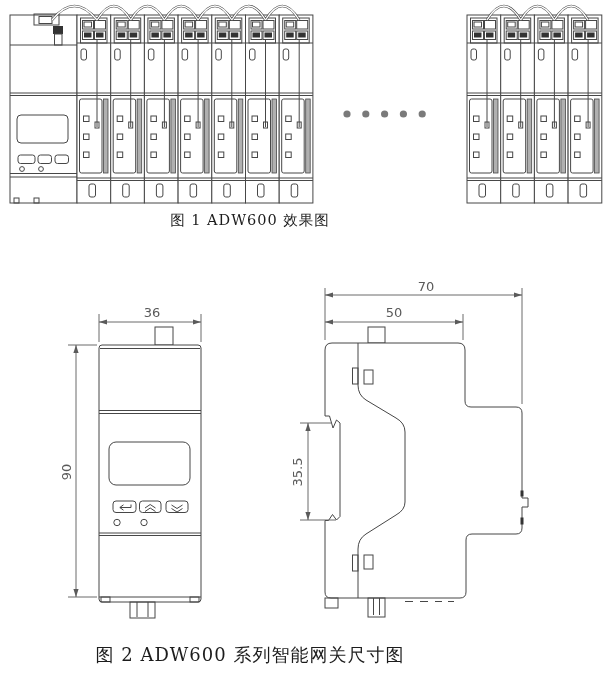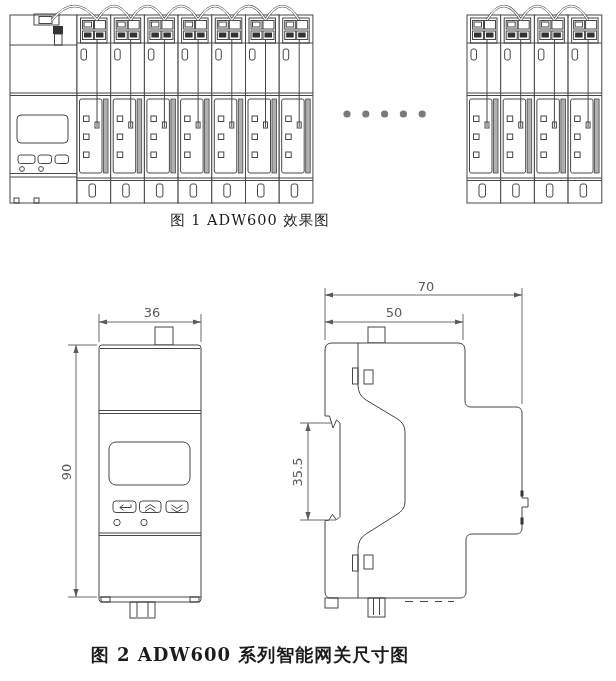--- a/index.html
+++ b/index.html
@@ -2,21 +2,21 @@
 <html><head>
 <meta charset="utf-8">
 <style>
   html,body{margin:0;padding:0;background:#fff;}
   #page{position:relative;width:616px;height:681px;background:#ffffff;overflow:hidden;
         font-family:"DejaVu Sans",sans-serif;}
   #drawing{position:absolute;left:0;top:0;}
   .caption{position:absolute;left:0;width:500px;text-align:center;color:#1c1c1c;
            font-family:"DejaVu Serif",serif;letter-spacing:1px;}
   #caption1{top:211px;font-size:14.5px;}
-  #caption2{top:643px;font-size:18px;font-weight:bold;}
+  #caption2{top:643px;font-size:18px;}
   
   .ln{stroke:#474747;stroke-width:1;fill:none;}
   .lnw{stroke:#474747;stroke-width:1;fill:#ffffff;}
   .dim{stroke:#5a5a5a;stroke-width:0.9;fill:none;}
   .dimtxt{fill:#5a5a5a;font-size:13px;font-family:"DejaVu Sans",sans-serif;}
   .arr{fill:#5a5a5a;stroke:none;}
   .wire-under{stroke:#474747;stroke-width:2.6;fill:none;}
   .wire-over{stroke:#ffffff;stroke-width:1.3;fill:none;}
   .darkfill{fill:#333333;stroke:none;}
 </style>

